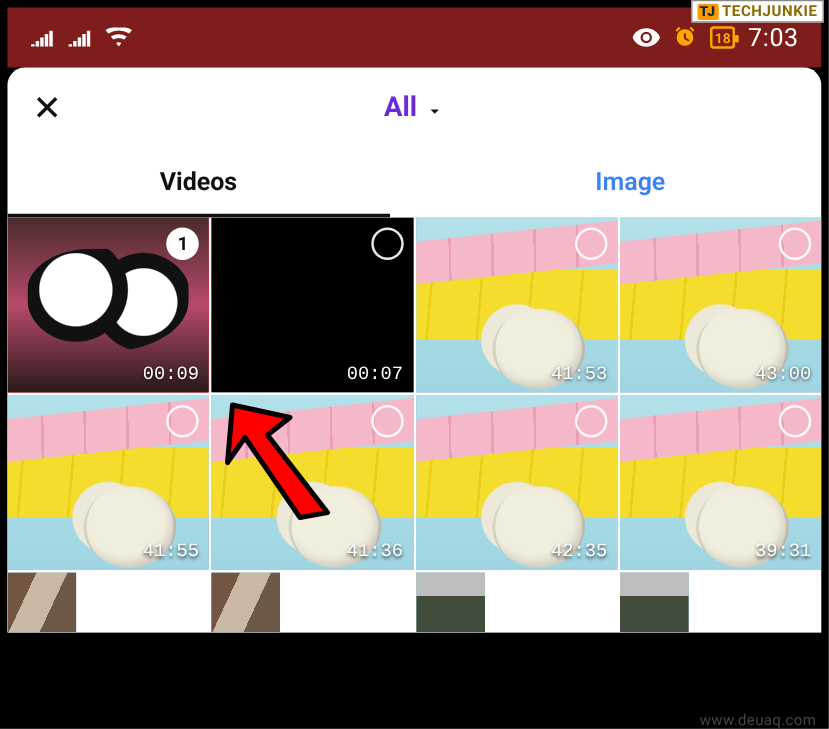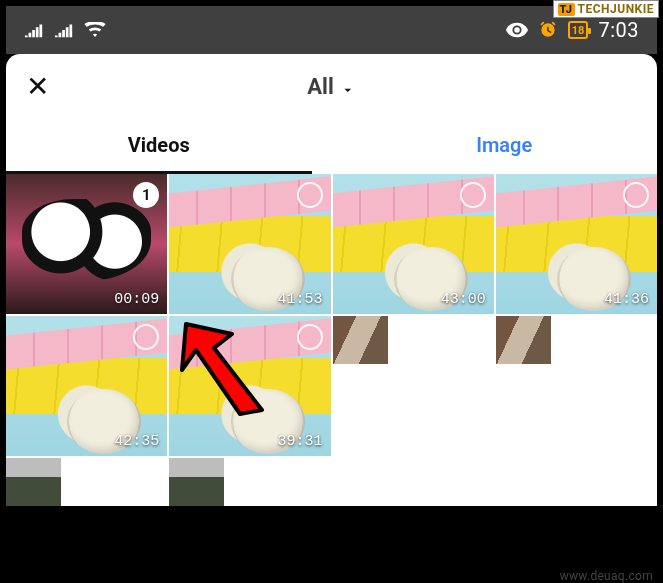--- a/index.html
+++ b/index.html
@@ -12,21 +12,21 @@
     position: relative;
   }
   .frame {
     position: absolute;
     inset: 0;
     border: 6px solid #000;
     background: #000;
   }
   .status-bar {
     height: 48px;
-    background: #404040;
+    background: #7f1d1d;
     color: #fff;
     display: flex;
     align-items: center;
     padding: 0 18px;
     font-size: 18px;
   }
   .status-left { display: flex; align-items: center; gap: 10px; }
   .status-right { display: flex; align-items: center; gap: 10px; margin-left: auto; }
   .signal-icon svg, .wifi-icon svg { display: block; }
   .battery {
@@ -68,21 +68,21 @@
     font-weight: 300;
     color: #111;
     cursor: pointer;
   }
   .title-wrap {
     position: absolute;
     left: 50%; transform: translateX(-50%);
     display: flex; align-items: center; gap: 6px;
     font-size: 22px;
     font-weight: 700;
-    color: #404040;
+    color: #6d28d9;
     cursor: pointer;
   }
   .chevron-down { width: 16px; height: 16px; }
   .tabs {
     display: flex;
     height: 56px;
     font-size: 20px;
     font-weight: 700;
     color: #111;
     gap: 40px;
@@ -276,28 +276,38 @@
       </div>
     </div>
 
     <div class="grid" id="grid">
         <div class="thumb selected">
           <div class="art-cat"></div>
           <div class="sel-badge">1</div>
           <div class="duration">00:09</div>
         </div>
         <div class="thumb">
+          <div class="art-dark"></div>
+          <div class="sel-circle"></div>
+          <div class="duration">00:07</div>
+        </div>
+        <div class="thumb">
           <div class="art-tape"></div>
           <div class="sel-circle"></div>
           <div class="duration">41:53</div>
         </div>
         <div class="thumb">
           <div class="art-tape"></div>
           <div class="sel-circle"></div>
           <div class="duration">43:00</div>
+        </div>
+        <div class="thumb">
+          <div class="art-tape"></div>
+          <div class="sel-circle"></div>
+          <div class="duration">41:55</div>
         </div>
         <div class="thumb">
           <div class="art-tape"></div>
           <div class="sel-circle"></div>
           <div class="duration">41:36</div>
         </div>
         <div class="thumb">
           <div class="art-tape"></div>
           <div class="sel-circle"></div>
           <div class="duration">42:35</div>

